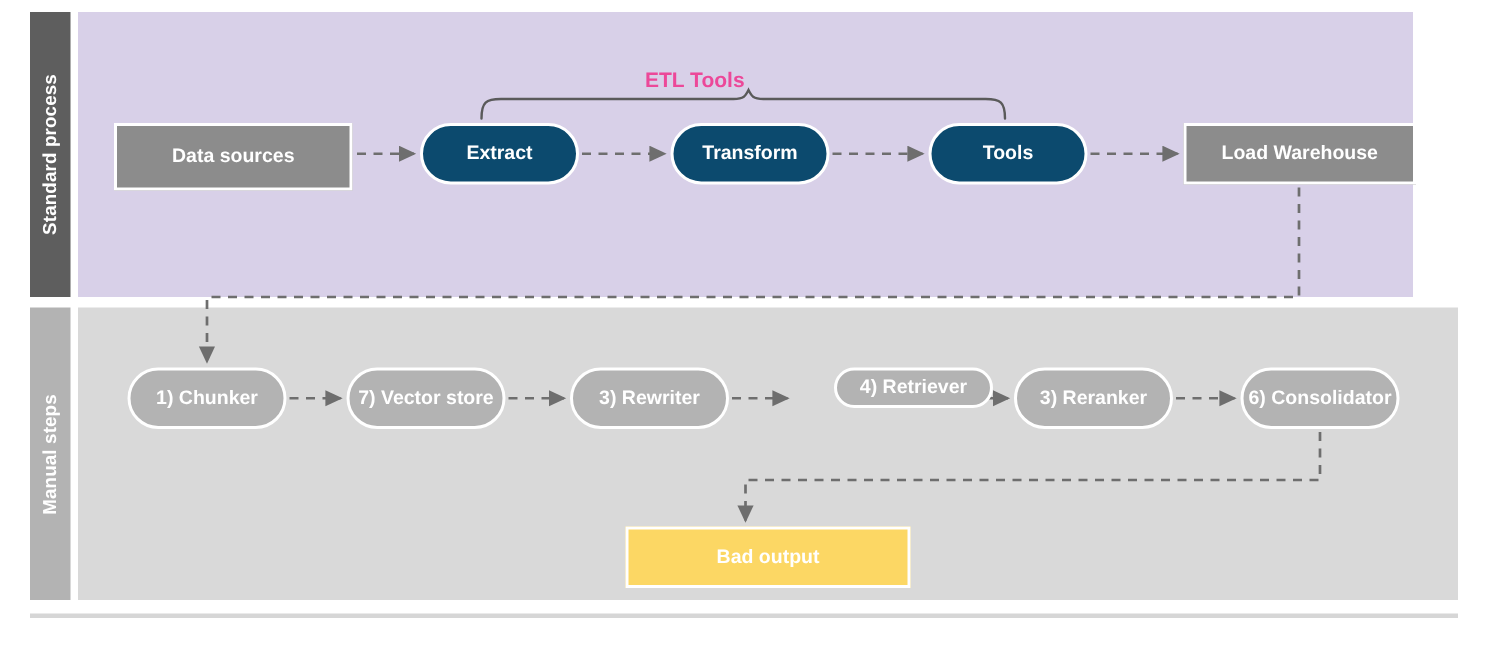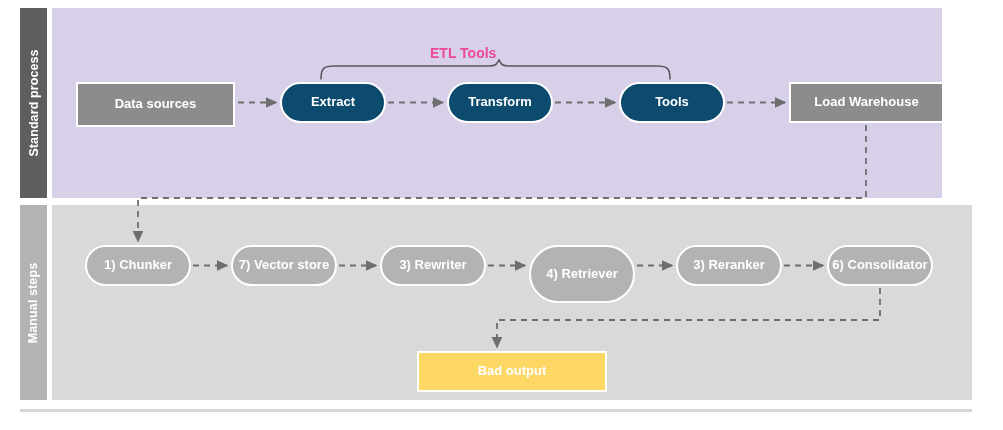--- a/index.html
+++ b/index.html
@@ -66,21 +66,21 @@
   #node-data-sources   { left: 76px;  top: 82px;  width: 159px; height: 45px; }
   #node-extract        { left: 280px; top: 82px;  width: 106px; height: 41px; }
   #node-transform      { left: 447px; top: 82px;  width: 106px; height: 41px; }
   #node-load           { left: 619px; top: 82px;  width: 106px; height: 41px; }
   #node-data-warehouse { left: 789px; top: 82px;  width: 155px; height: 41px; }
 
   
   #node-chunker      { left: 85px;  top: 245px; width: 106px; height: 41px; }
   #node-vector-store { left: 231px; top: 245px; width: 106px; height: 41px; }
   #node-rewriter     { left: 380px; top: 245px; width: 106px; height: 41px; }
-  #node-retriever    { left: 529px; top: 245px; width: 106px; height: 58px; }
+  #node-retriever    { left: 556px; top: 245px; width: 106px; height: 27px; }
   #node-reranker     { left: 676px; top: 245px; width: 106px; height: 41px; }
   #node-consolidator { left: 827px; top: 245px; width: 106px; height: 41px; text-align: right; }
   #node-bad-output   { left: 417px; top: 351px; width: 190px; height: 41px; }
 
   
   #etl-tools-label {
     position: absolute;
     left: 430px; top: 45px;
     width: 140px; 
     color: #ec4899;

